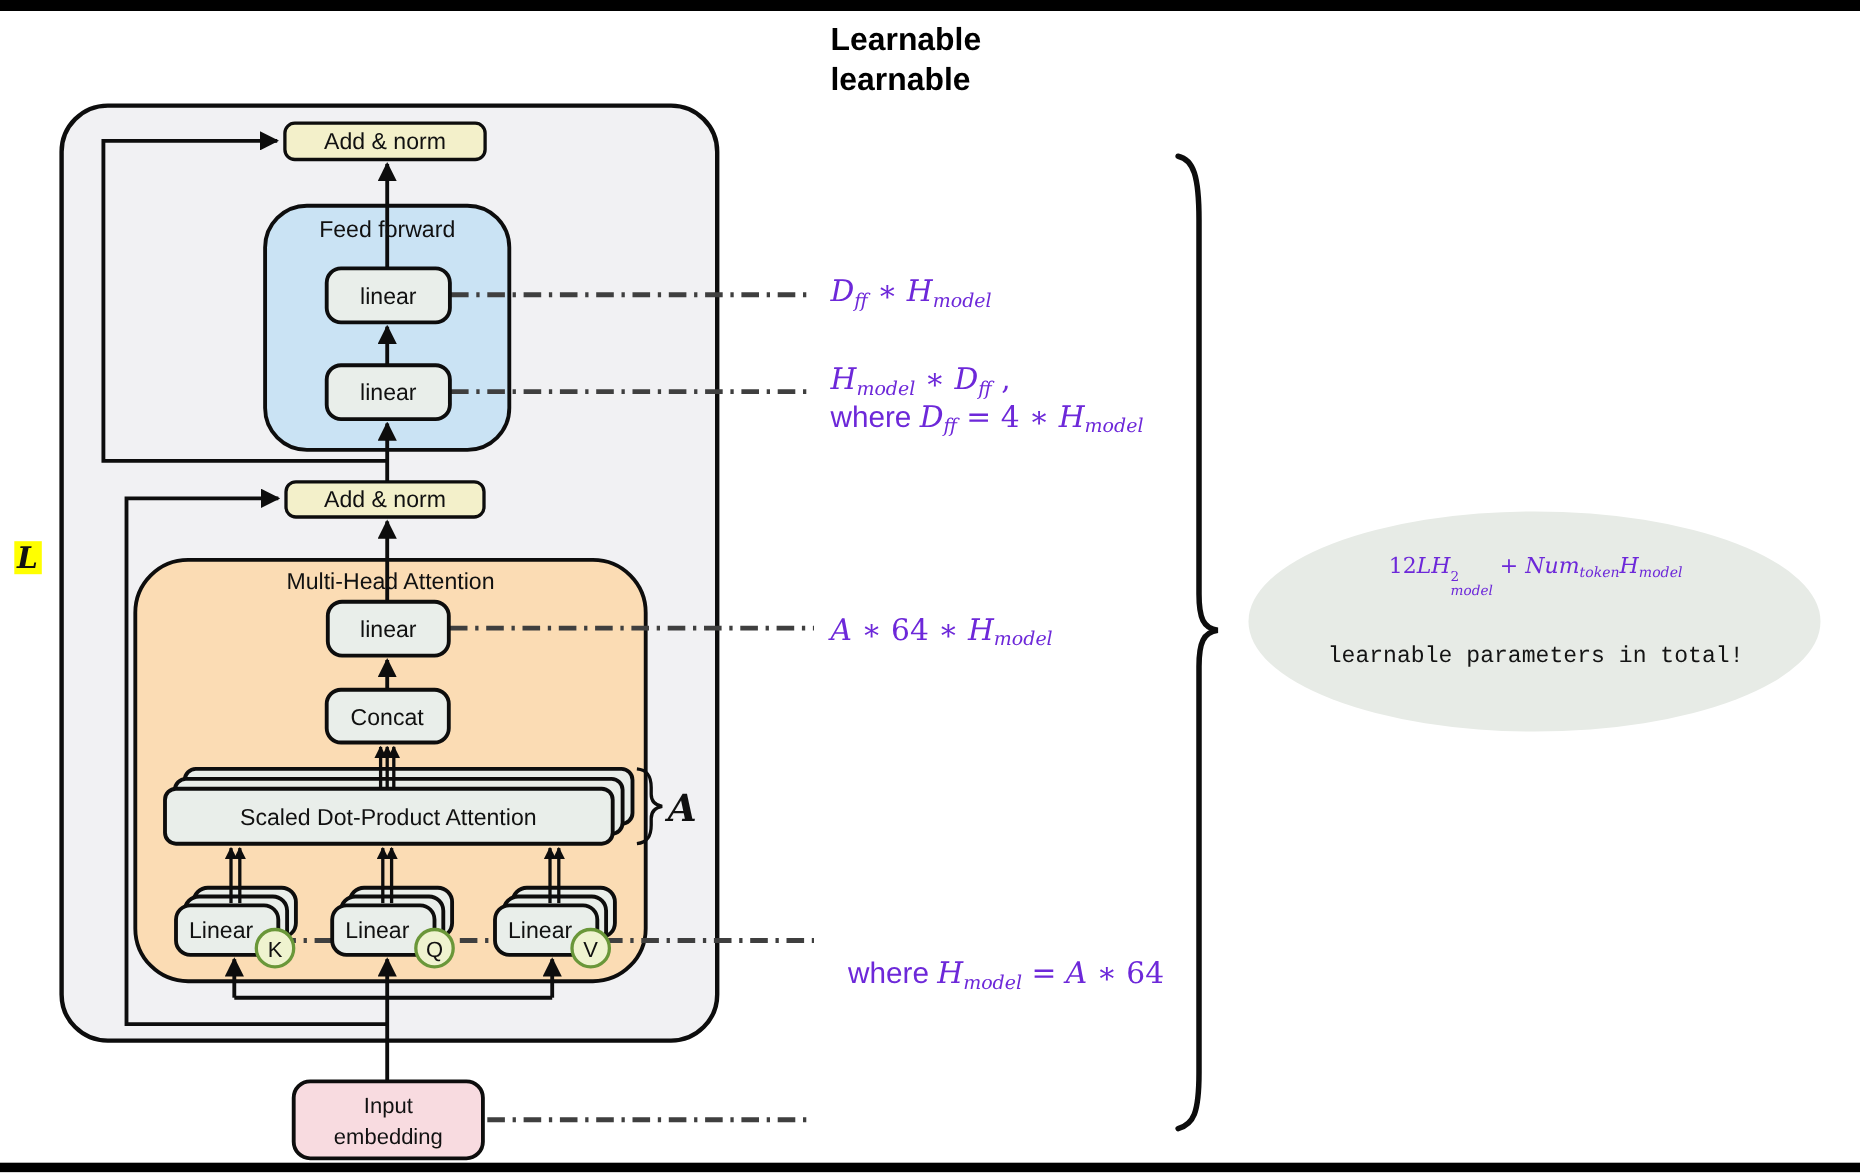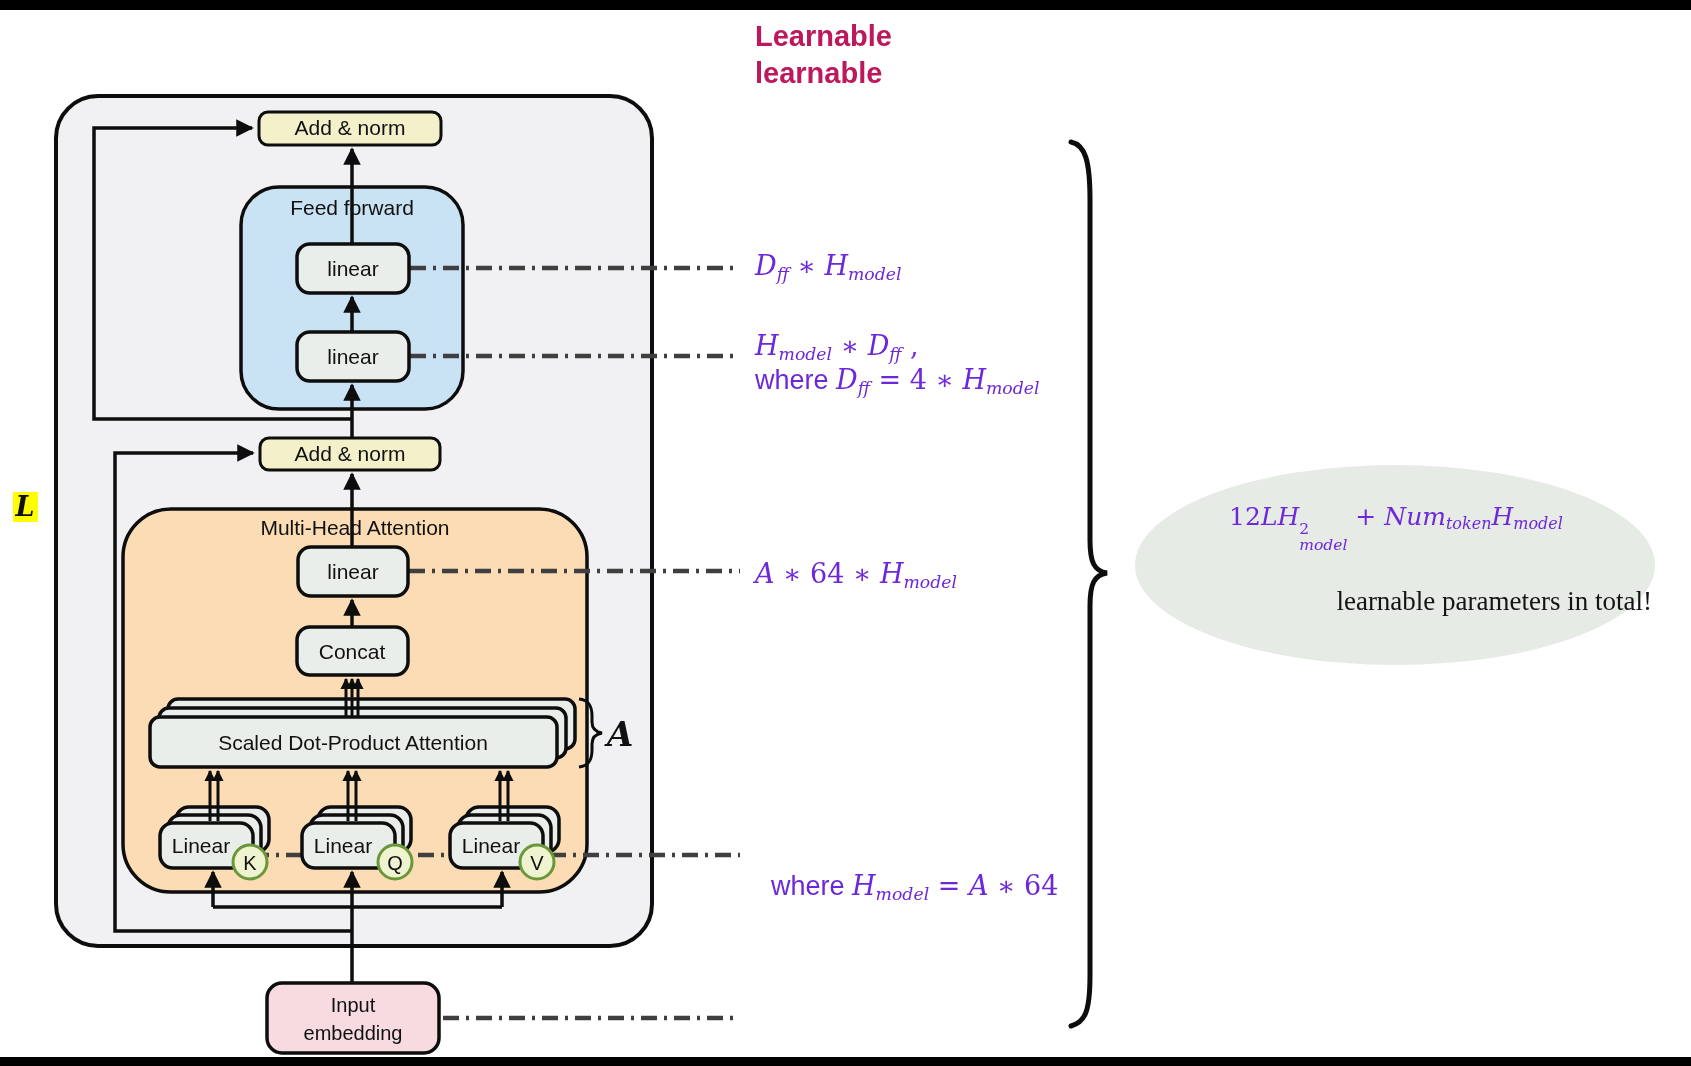--- a/index.html
+++ b/index.html
@@ -1,32 +1,32 @@
 <!DOCTYPE html>
 <html style="--c-outer: #f1f1f3; --c-add_norm: #f3f0ca; --c-feed_forward: #cae3f4; --c-box: #e9eeea; --c-mha: #fbdcb4; --c-input_embedding: #f8dbe0; --c-kqv_fill: #eff3cf; --c-kqv_border: #6a9739; --c-highlight: #ffff00; --c-ellipse: #e7ebe6; --c-line: #0d0d0d; --c-dash: #3f3f3f;"><head>
 <meta charset="utf-8">
 <style>
   html,body{margin:0;padding:0;background:#ffffff;}
   .stage{position:relative;width:1691px;height:1066px;background:#ffffff;overflow:hidden;
          font-family:"Liberation Sans",sans-serif;}
   .stage svg{position:absolute;left:0;top:0;}
   .svg-label{font-family:"Liberation Sans",sans-serif;fill:#111;}
-  .heading{position:absolute;left:755px;top:18px;font-weight:bold;font-size:29px;line-height:37px;color:#be185d;}
+  .heading{position:absolute;left:755px;top:18px;font-weight:bold;font-size:29px;line-height:37px;color:#000000;}
   .heading span{display:block;}
   .formula{position:absolute;font-family:"DejaVu Serif",serif;font-size:27px;color:#6d28d9;white-space:nowrap;}
   .f-ff-top{left:755px;top:250px;}
   .f-ff-bot1{left:755px;top:330px;}
   .f-ff-bot2{left:755px;top:364px;}
   .f-mha{left:755px;top:558px;text-align:right;}
   .f-kqv1{left:755px;top:832px;}
   .f-kqv2{left:755px;top:870px;margin-left:16px;}
   .f-emb{left:755px;top:1000px;}
-  .f-total{left:1140px;top:502px;width:512px;text-align:center;font-size:25px;}
-  .ellipse-caption{position:absolute;left:1140px;top:586px;width:512px;text-align:right;
-                   font-size:27px;color:#141414;font-family:Liberation Serif, serif;}
+  .f-total{left:1140px;top:502px;width:512px;text-align:center;font-size:20px;}
+  .ellipse-caption{position:absolute;left:1140px;top:586px;width:512px;text-align:center;
+                   font-size:21px;color:#141414;font-family:Liberation Mono, monospace;}
   .m-i{font-style:italic;}
   .m-n{font-style:normal;}
   .m-w{font-family:"Liberation Sans",sans-serif;font-style:normal;}
   .m-sub{font-style:italic;font-size:0.64em;vertical-align:-0.27em;}
   .hl{background:var(--c-highlight,#ffff00);font-weight:bold;}
   .stk{display:inline-flex;flex-direction:column;align-items:flex-start;vertical-align:-0.55em;
        font-size:0.62em;line-height:1.05;}
   .stk .s-sup{font-style:normal;}
   .stk .s-sub{font-style:italic;}
 </style>

